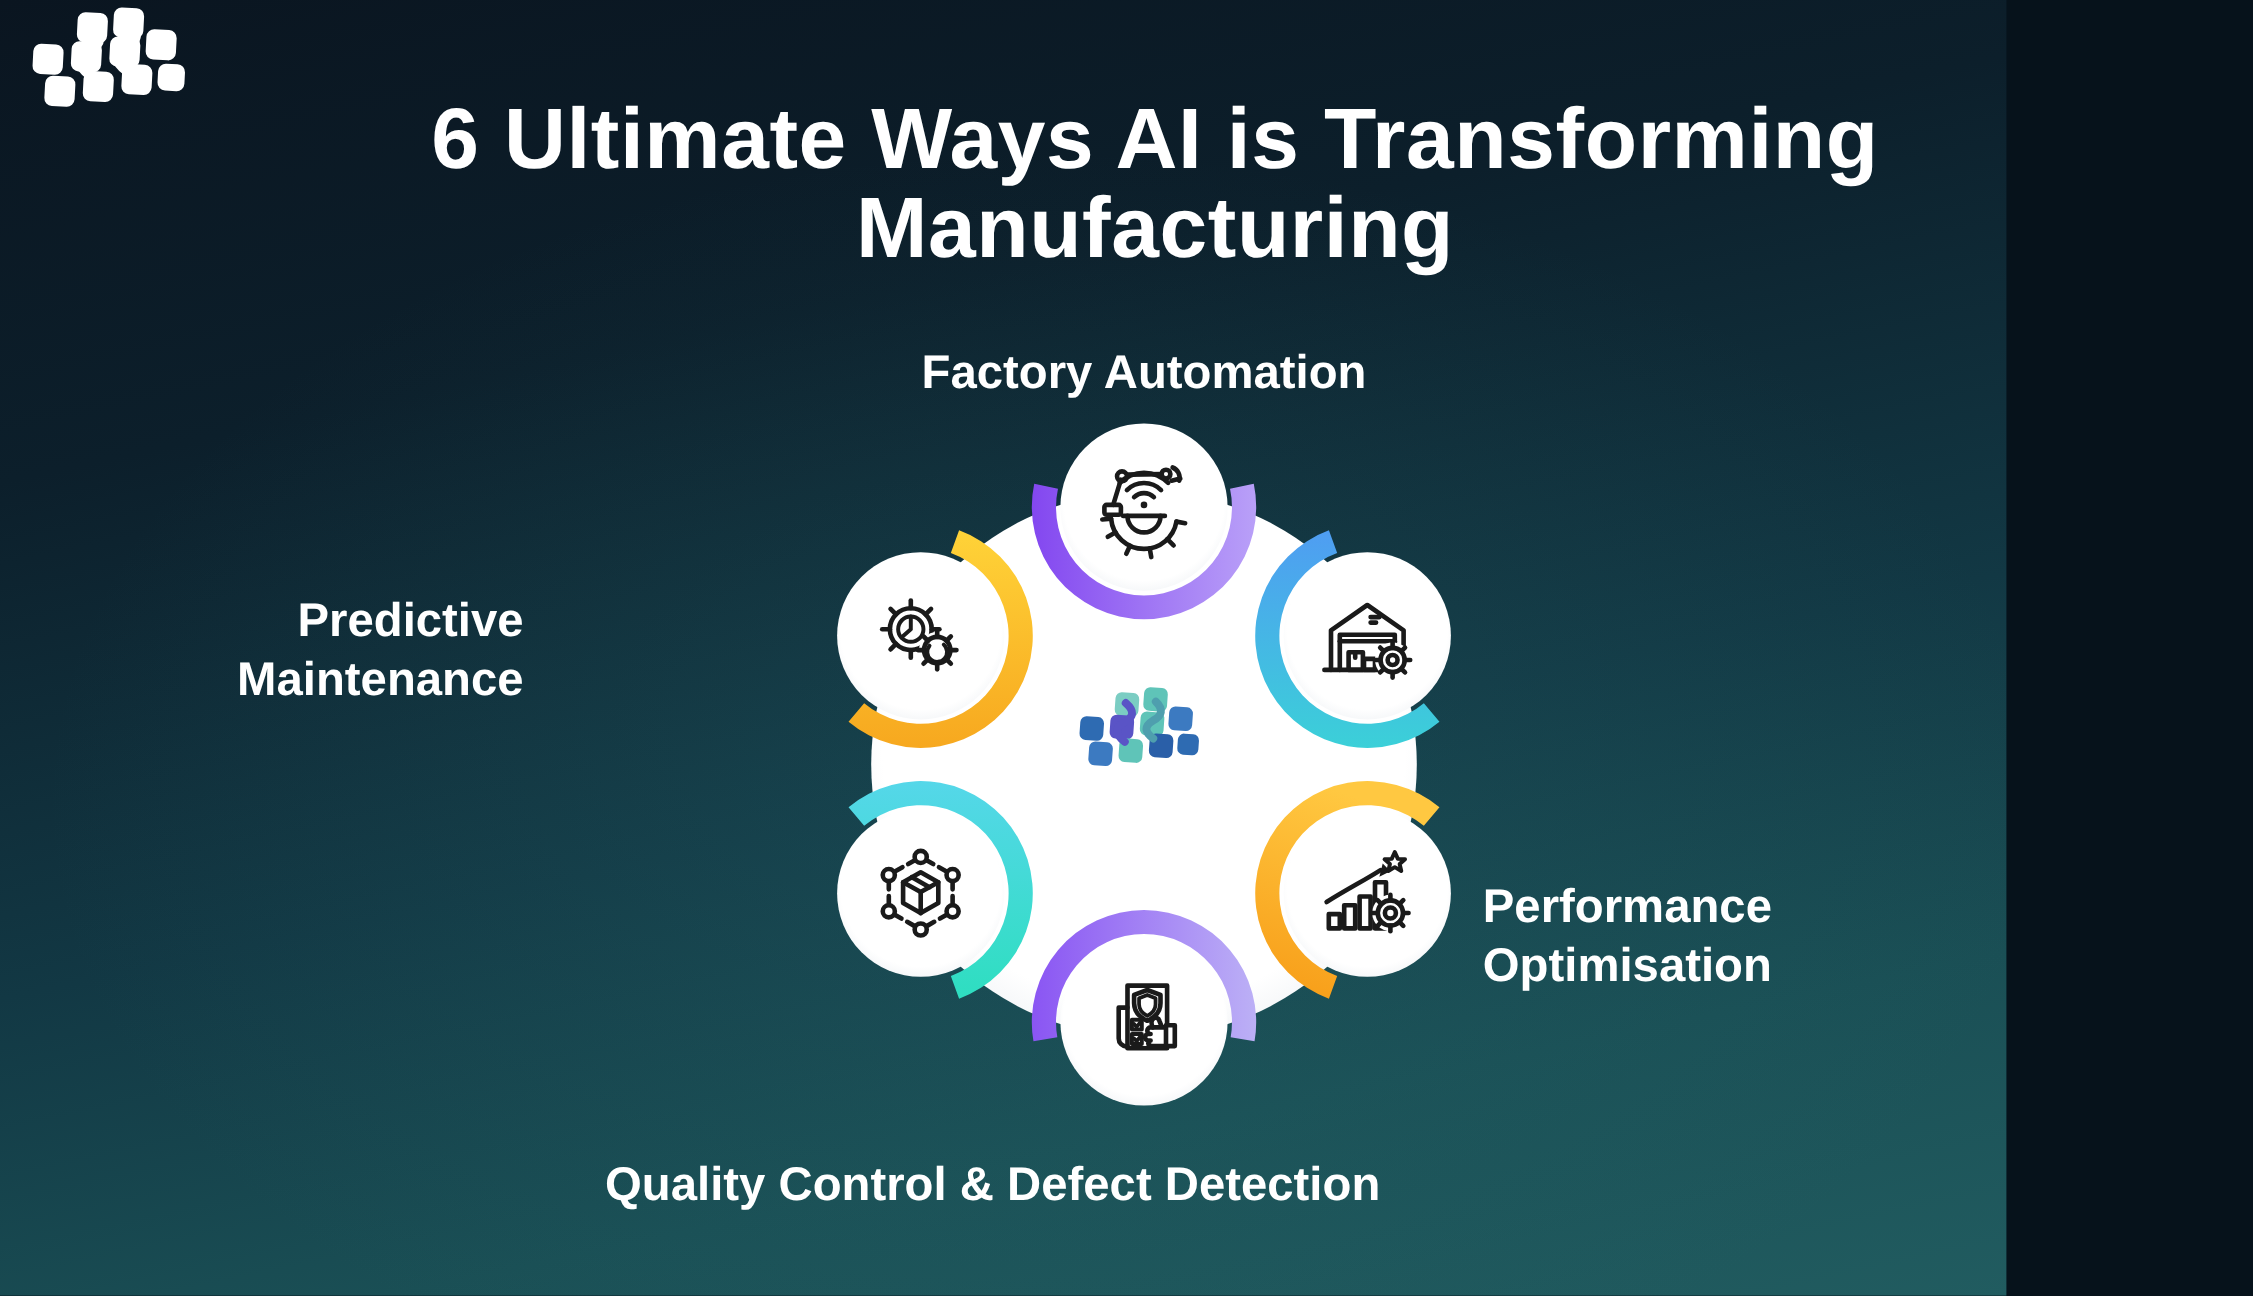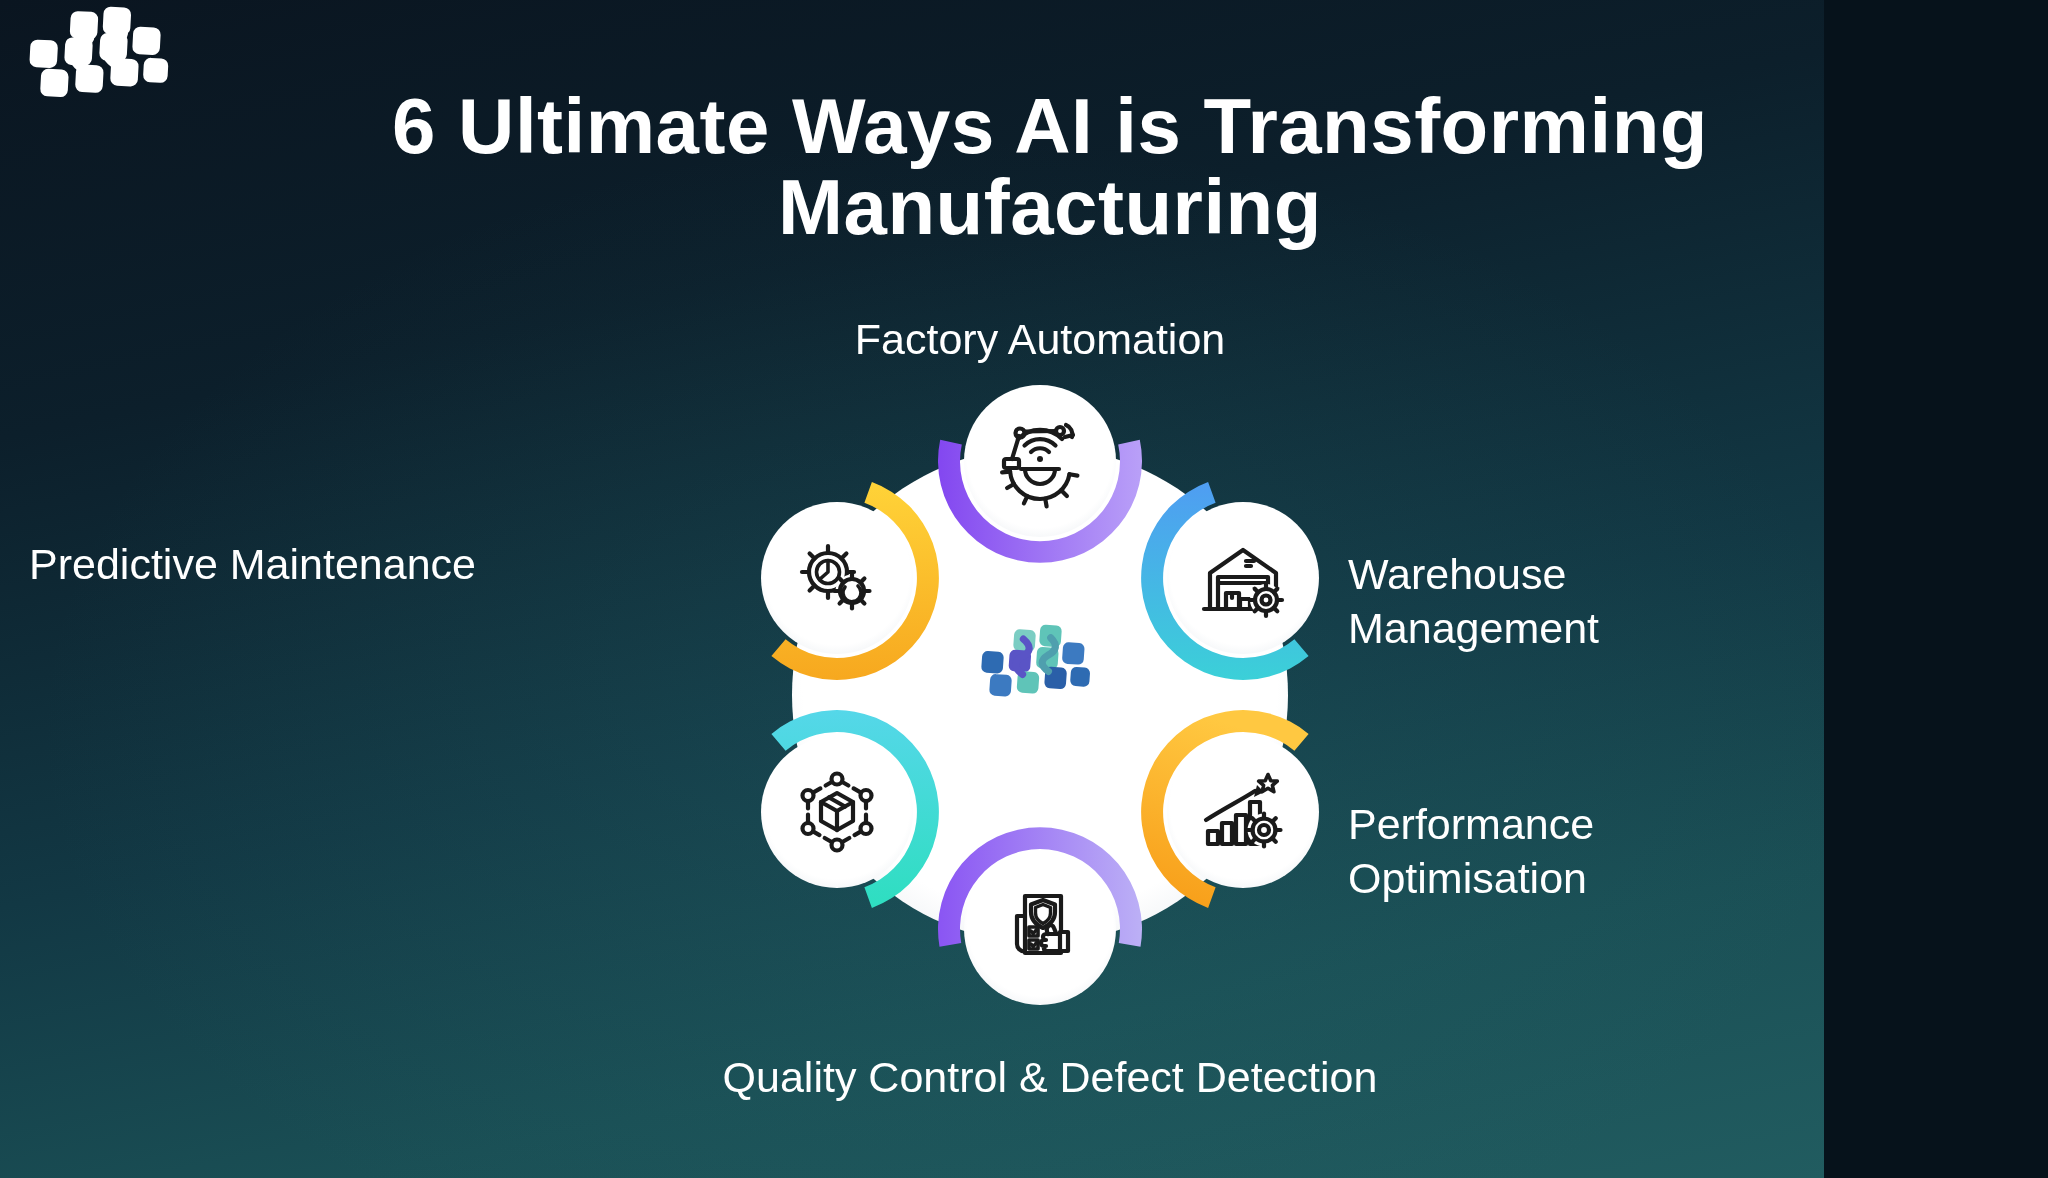--- a/index.html
+++ b/index.html
@@ -10,29 +10,29 @@
       radial-gradient(1300px 850px at 52% 62%, rgba(44,116,120,0.22), rgba(44,116,120,0) 70%),
       linear-gradient(168deg,#0a1520 0%,#0c1f2b 28%,#123844 58%,#1a4f55 80%,#215c60 100%);
   }
   .wheel-svg{position:absolute;left:0;top:0;}
   .title{
     position:absolute;left:300px;top:34px;width:1500px;
     text-align:center;color:#ffffff;font-weight:800;font-size:78px;line-height:1.04;
     letter-spacing:0.5px;
   }
   .lbl{
-    position:absolute;color:#ffffff;font-weight:400;font-size:43px;line-height:1.26;
+    position:absolute;color:#ffffff;font-weight:700;font-size:43px;line-height:1.26;
     letter-spacing:0px;white-space:pre-line;
   }
   #lbl-factory     {left:540px;  top:312px;  width:1000px; text-align:center;}
   #lbl-warehouse   {left:1348px; top:547px;}
   #lbl-performance {left:1348px; top:797px;}
   #lbl-predictive  {right:1348px;top:537px;  text-align:right;}
   #lbl-demand      {left:232px;  top:772px;}
-  #lbl-quality     {left:550px;  top:1050px; width:1000px; text-align:center;}
+  #lbl-quality     {left:550px;  top:1050px; width:1000px; text-align:left;}
   .icon-stroke{stroke:#1a1a1a;stroke-width:4.2;fill:none;stroke-linecap:round;stroke-linejoin:round;}
 </style>
 </head>
 <body>
 
 <div class="stage">
 
   <svg class="wheel-svg" width="2048" height="1178" viewBox="0 0 2048 1178">
     <defs>
       <radialGradient id="circGrad" cx="50%" cy="46%" r="60%">
@@ -233,17 +233,16 @@
       <rect x="94" y="44" width="27" height="27" rx="7" fill="#ffffff"></rect>
       <rect x="126" y="42" width="24" height="24" rx="7" fill="#ffffff"></rect>
       <path d="M64,12 q16,12 0,22 q-16,10 2,22" stroke="#ffffff" stroke-width="9" fill="none" stroke-linecap="round"></path>
       <path d="M98,8 q14,12 -2,22 q-14,10 2,20" stroke="#ffffff" stroke-width="9" fill="none" stroke-linecap="round"></path>
     </g>
   </svg>
 
   <h1 class="title">6 Ultimate Ways AI is Transforming Manufacturing</h1>
 
   <div class="lbl" id="lbl-factory">Factory Automation</div>
-  <div class="lbl" id="lbl-warehouse">Warehouse Management</div>
   <div class="lbl" id="lbl-performance">Performance Optimisation</div>
   <div class="lbl" id="lbl-quality">Quality Control &amp; Defect Detection</div>
   <div class="lbl" id="lbl-predictive">Predictive Maintenance</div>
 </div>
 
 </body></html>

